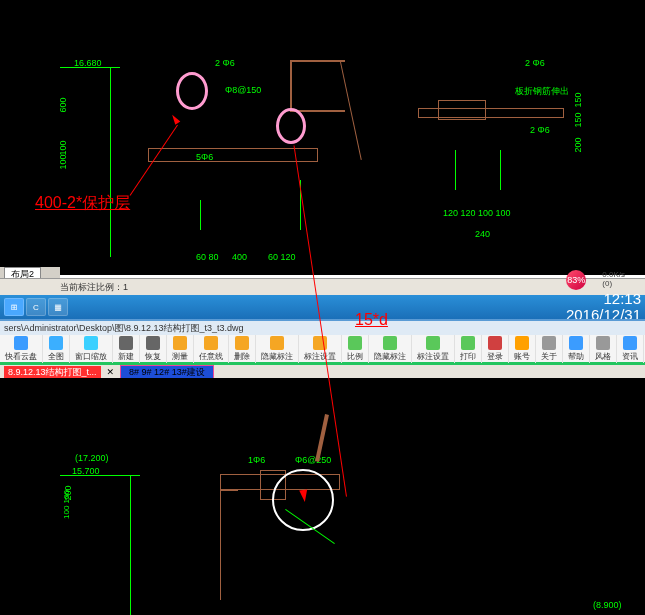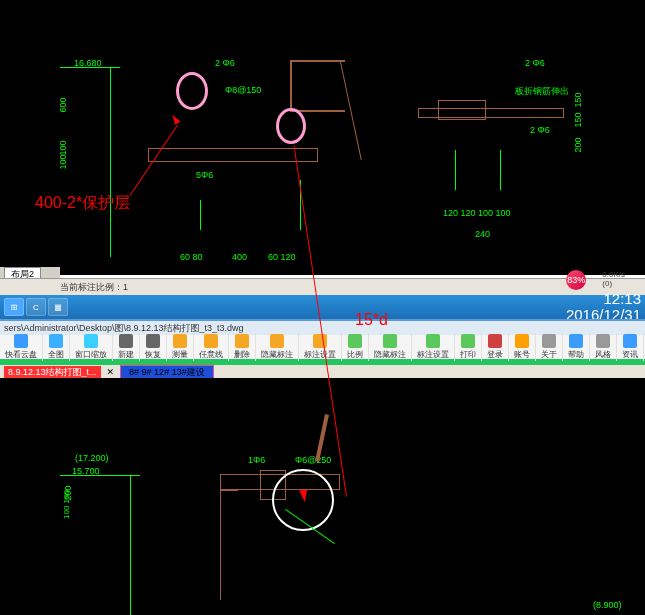--- a/index.html
+++ b/index.html
@@ -8,41 +8,41 @@
     .top-canvas { position: absolute; top: 0; left: 0; width: 645px; height: 275px; background: #000; }
     .bottom-canvas { position: absolute; top: 378px; left: 0; width: 645px; height: 237px; background: #000; }
     
     .cad-text { position: absolute; color: #00ff00; font-size: 9px; font-family: Arial; }
     .cad-line-green { position: absolute; background: #00ff00; }
     .cad-line-brown { position: absolute; background: #a06040; }
     
     .highlight-pink { position: absolute; border: 3px solid #ff9cd0; border-radius: 50%; }
     .highlight-white { position: absolute; border: 2px solid #fff; border-radius: 50%; }
     
-    .annotation { position: absolute; color: #ff0000; font-size: 16px; font-weight: normal; }
+    .annotation { position: absolute; color: #ff0000; font-size: 16px; font-weight: normal; text-decoration: underline; }
     .arrow-line { position: absolute; background: #ff0000; height: 1px; transform-origin: left center; }
     
     .tab-bar { position: absolute; top: 267px; left: 0; height: 14px; background: #d4d0c8; font-size: 9px; padding-left: 4px; display: flex; align-items: center; gap: 4px; }
     .tab { background: #fff; border: 1px solid #888; padding: 0 6px; font-size: 9px; }
     
     .status-strip { position: absolute; top: 267px; left: 0; width: 645px; height: 18px; background: #e8e4dc; border-top: 1px solid #999; }
     .status-text { position: absolute; top: 281px; left: 60px; font-size: 9px; color: #333; }
     
     .badge { position: absolute; top: 270px; right: 20px; display: flex; align-items: flex-start; gap: 16px; }
     .badge-circle { width: 20px; height: 20px; border-radius: 50%; background: linear-gradient(135deg,#ff4d6d,#d00040); color: #fff; font-size: 9px; display: flex; align-items: center; justify-content: center; }
     .badge-text { font-size: 8px; color: #444; }
     
     .taskbar { position: absolute; top: 295px; left: 0; width: 645px; height: 24px; background: linear-gradient(#2a8fd8,#1a6fb8); display: flex; align-items: center; justify-content: space-between; padding: 0 4px; }
     .taskbar-left { display: flex; gap: 2px; }
     .taskbar-icon { width: 20px; height: 18px; background: rgba(255,255,255,0.15); border: 1px solid rgba(255,255,255,0.2); border-radius: 2px; display: flex; align-items: center; justify-content: center; font-size: 8px; color: #fff; }
     .taskbar-right { color: #fff; font-size: 15px; text-align: right; line-height: 1.1; }
     
     .titlebar-row { position: absolute; top: 319px; left: 0; width: 645px; height: 16px; background: #dfeaf5; border-top: 2px solid #5a9bd5; font-size: 9px; color: #333; padding-left: 4px; display: flex; align-items: center; }
     
-    .toolbar { position: absolute; top: 335px; left: 0; width: 645px; height: 30px; background: #f5f5f5; border-bottom: 6px solid #22c55e; display: flex; align-items: center; }
+    .toolbar { position: absolute; top: 335px; left: 0; width: 645px; height: 30px; background: #f5f5f5; border-bottom: 3px solid #22c55e; display: flex; align-items: center; }
     .tool-btn { display: flex; flex-direction: column; align-items: center; justify-content: center; padding: 0 5px; font-size: 8px; color: #333; height: 28px; border-right: 1px solid #e0e0e0; }
     .tool-icon { width: 14px; height: 14px; margin-bottom: 1px; }
     
     .second-tab { position: absolute; top: 365px; left: 0; width: 645px; height: 14px; background: #e8e4dc; font-size: 9px; display: flex; align-items: center; gap: 6px; padding-left: 4px; }
     .second-tab .tab-active { background: #ff3030; color: #fff; padding: 0 4px; font-size: 9px; }
     .brown-shape { position: absolute; border: 1px solid #a06040; }
   </style>
 </head>
 <body>
 
@@ -59,23 +59,23 @@
   <div class="cad-text" style="top:125px;left:530px">2 Φ6</div>
 
   <div class="cad-text" style="top:100px;left:55px;transform:rotate(-90deg)">600</div>
   <div class="cad-text" style="top:143px;left:55px;transform:rotate(-90deg)">100</div>
   <div class="cad-text" style="top:157px;left:55px;transform:rotate(-90deg)">100</div>
 
   <div class="cad-text" style="top:95px;left:570px;transform:rotate(-90deg)">150</div>
   <div class="cad-text" style="top:115px;left:570px;transform:rotate(-90deg)">150</div>
   <div class="cad-text" style="top:140px;left:570px;transform:rotate(-90deg)">200</div>
 
-  <div class="cad-text" style="top:170px;left:196px">5Φ6</div>
-
-  <div class="cad-text" style="top:252px;left:180px">60 80</div>
+  <div class="cad-text" style="top:152px;left:196px">5Φ6</div>
+
+  <div class="cad-text" style="top:252px;left:196px">60 80</div>
   <div class="cad-text" style="top:252px;left:232px">400</div>
   <div class="cad-text" style="top:252px;left:268px">60 120</div>
   <div class="cad-text" style="top:208px;left:443px">120  120 100 100</div>
   <div class="cad-text" style="top:229px;left:475px">240</div>
 
   <div class="brown-shape" style="top:60px;left:290px;width:55px;height:52px;border-width:2px;border-right:none"></div>
   <div class="cad-line-brown" style="top:62px;left:340px;width:1px;height:100px;transform:rotate(-12deg);transform-origin:top"></div>
   <div class="brown-shape" style="top:148px;left:148px;width:170px;height:14px"></div>
   <div class="brown-shape" style="top:108px;left:418px;width:146px;height:10px"></div>
   <div class="brown-shape" style="top:100px;left:438px;width:48px;height:20px"></div>

